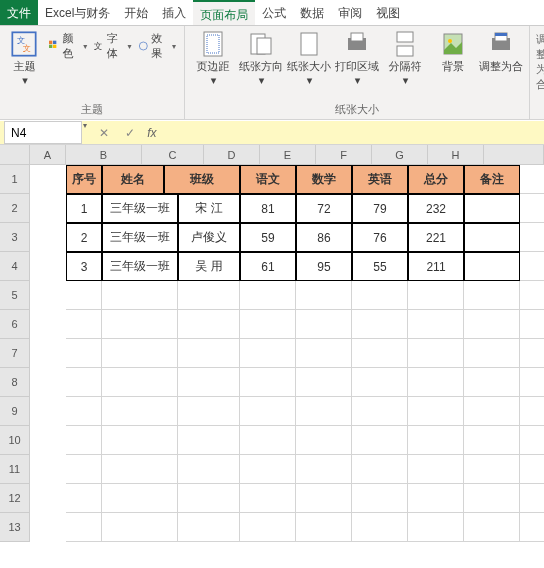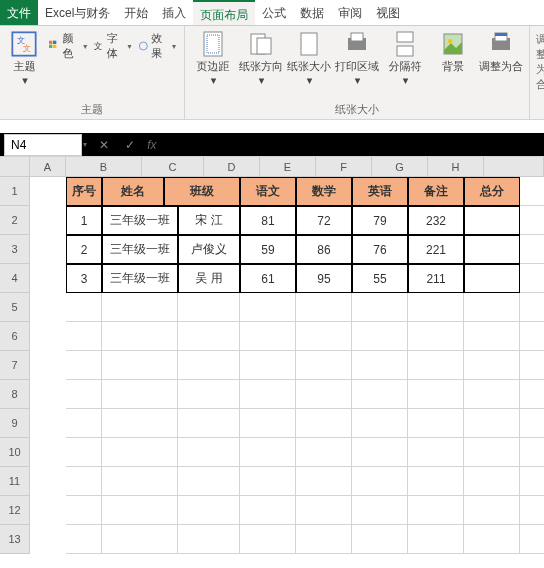--- a/index.html
+++ b/index.html
@@ -11,21 +11,21 @@
 .ribbon{background:#f3f2f1;height:94px;display:flex;border-bottom:1px solid #d4d4d4;}
 .group{border-right:1px solid #d4d4d4;display:flex;flex-direction:column;justify-content:space-between;padding:4px 6px 2px;}
 .group-content{display:flex;gap:4px;flex:1;align-items:flex-start;}
 .group-label{text-align:center;font-size:11px;color:#666;padding-top:2px;}
 .big-btn{display:flex;flex-direction:column;align-items:center;justify-content:center;width:44px;cursor:pointer;gap:2px;}
 .big-btn svg{width:28px;height:28px;}
 .big-btn span{font-size:11px;color:#444;line-height:1.1;text-align:center;}
 .small-btns{display:flex;flex-direction:row;gap:2px;}
 .small-btn{display:flex;align-items:center;gap:3px;font-size:11px;color:#444;cursor:pointer;padding:1px 2px;}
 .small-btn svg{width:14px;height:14px;}
-.namebox-row{display:flex;align-items:center;height:24px;border-bottom:1px solid #d4d4d4;background:#000000;margin-top:13px;}
+.namebox-row{display:flex;height:24px;border-bottom:1px solid #d4d4d4;background:#fef9c3;margin-top:1px;}
 .namebox{width:78px;border:1px solid #ccc;padding:3px 6px;font-size:12px;margin-left:4px;}
 .fx-area{display:flex;align-items:center;gap:8px;margin-left:8px;}
 .fx-btn{color:#888;cursor:pointer;padding:0 4px;}
 .fx-label{font-style:italic;color:#666;}
 .grid-wrap{display:flex;height:418px;overflow:hidden;}
 .row-headers{display:flex;flex-direction:column;}
 .corner{width:30px;height:20px;background:#e6e6e6;border-right:1px solid #ccc;border-bottom:1px solid #ccc;}
 .row-h{width:30px;height:29px;background:#e6e6e6;border-right:1px solid #ccc;border-bottom:1px solid #ccc;display:flex;align-items:center;justify-content:center;font-size:11px;color:#555;}
 .cols-and-cells{flex:1;}
 .col-headers{display:flex;height:20px;}
@@ -201,22 +201,22 @@
       <div class="col-h wAll"></div>
     </div>
     <div class="cells">
       <div class="cell-row">
         <div class="cell header-cell wA">序号</div>
         <div class="cell header-cell wC">姓名</div>
         <div class="cell header-cell wB">班级</div>
         <div class="cell header-cell wD">语文</div>
         <div class="cell header-cell wE">数学</div>
         <div class="cell header-cell wF">英语</div>
+        <div class="cell header-cell wG">总分</div>
         <div class="cell header-cell wH">备注</div>
-        <div class="cell header-cell wG">总分</div>
         <div class="cell wAll"></div>
       </div>
       <div class="cell-row">
         <div class="cell data-cell wA">1</div>
         <div class="cell data-cell wB">三年级一班</div>
         <div class="cell data-cell wC">宋  江</div>
         <div class="cell data-cell wD">81</div>
         <div class="cell data-cell wE">72</div>
         <div class="cell data-cell wF">79</div>
         <div class="cell data-cell wG">232</div>

